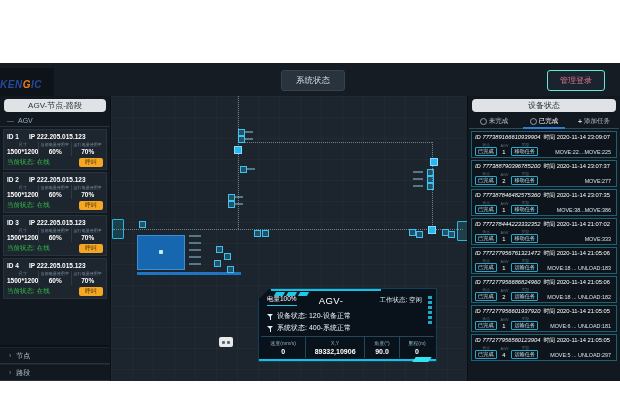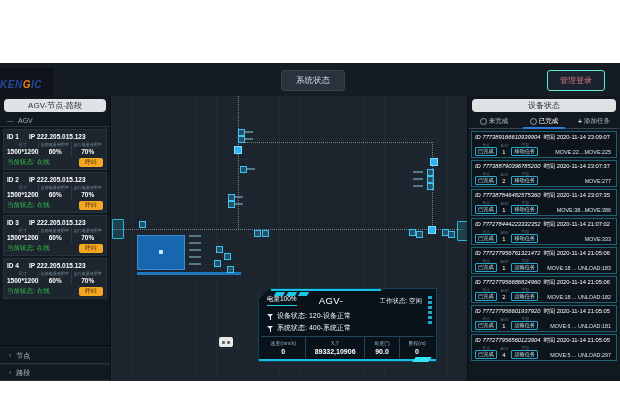--- a/index.html
+++ b/index.html
@@ -68,21 +68,21 @@
   
   .hud{position:absolute;left:258px;top:225px;width:177px;height:72px;
        background:rgba(9,17,27,.94);border:1px solid #11405a;
        clip-path:polygon(12px 0,100% 0,100% 100%,0 100%,0 12px);}
   .hud-topline{position:absolute;left:12px;top:0;width:110px;height:2px;background:#17bfe0;}
   .hud-stripe{position:absolute;top:3px;width:9px;height:4px;background:#1ec8e8;transform:skewX(-30deg);}
   .hud-dashes{position:absolute;right:4px;top:7px;display:flex;flex-direction:column;gap:2px;}
   .hud-dashes i{width:4px;height:3px;background:#1ec8e8;opacity:.85;}
   .hud-bottom{position:absolute;left:0;bottom:0;width:100%;height:2px;background:#17bfe0;}
   .hud-notch{position:absolute;right:6px;bottom:-1px;width:16px;height:5px;background:#35e2f2;transform:skewX(-35deg);}
-  .hud-row1{position:absolute;left:8px;top:6px;right:14px;display:flex;align-items:flex-end;color:#fff;}
+  .hud-row1{position:absolute;left:8px;top:6px;right:14px;display:flex;align-items:center;color:#fff;}
   .hud-batt{font-size:6.5px;border-bottom:1px solid #1ec8e8;padding-bottom:1px;}
   .hud-title{font-size:9.5px;margin-left:22px;letter-spacing:.5px;}
   .hud-work{margin-left:auto;font-size:6.5px;color:#dfeaf2;}
   .hud-line{position:absolute;left:8px;display:flex;align-items:center;gap:3px;color:#eef5fa;font-size:7px;}
   .funnel{width:7px;height:7px;position:relative;display:inline-block;}
   .funnel::before{content:"";position:absolute;left:0;top:1px;border-left:3.5px solid transparent;
                   border-right:3.5px solid transparent;border-top:3px solid #e8f2f8;}
   .funnel::after{content:"";position:absolute;left:3px;top:3px;width:1px;height:4px;background:#e8f2f8;}
   .hud-stats{position:absolute;left:2px;right:2px;bottom:3px;height:21px;display:flex;
              border-top:1px solid #24465c;}

